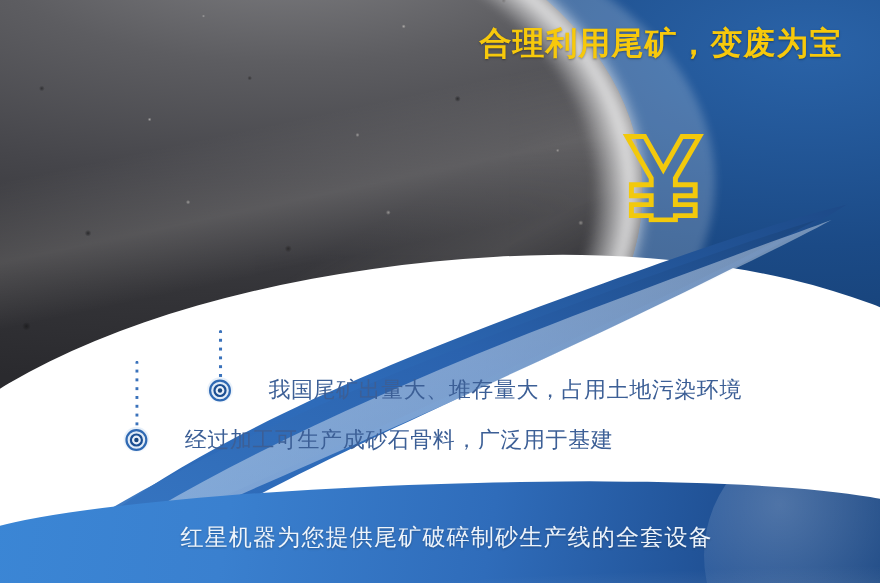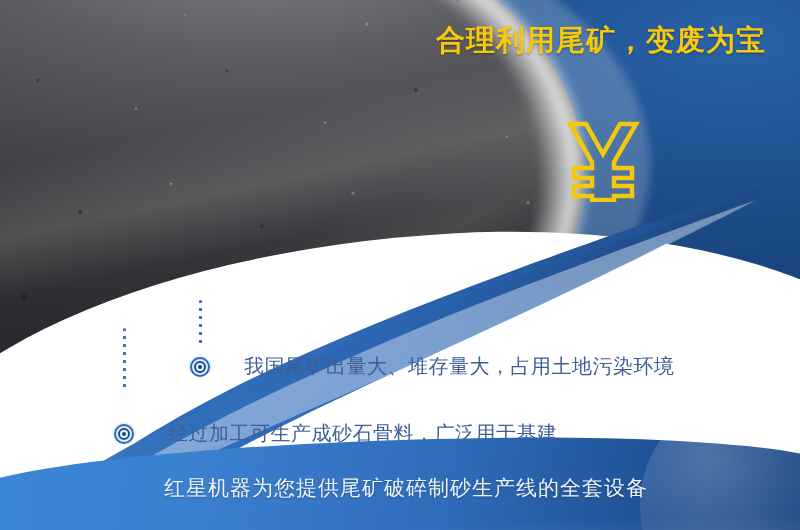--- a/index.html
+++ b/index.html
@@ -169,25 +169,24 @@
   .headline div{white-space:nowrap;}
 
   
   .bullet{
     position:absolute;
     display:flex;align-items:center;
     color:#3c5f96;
     font-size:20px;
     letter-spacing:.5px;
     white-space:nowrap;
-    margin-top:12px;
   }
   .bullet .btext{margin-left:32px;}
   .bullet-1{left:188px;top:341px;}
-  .bullet-2{left:112px;top:408px;}
+  .bullet-2{left:112px;top:386px;}
 
   .marker{
     position:relative;
     width:24px;height:24px;flex:0 0 24px;
   }
   .marker .ring-outer{
     position:absolute;inset:0;border-radius:50%;
     background:radial-gradient(circle at 50% 45%, #cfe0f2 0%, #e9f1fa 60%, rgba(255,255,255,0) 72%);
   }
   .marker .ring-mid{

